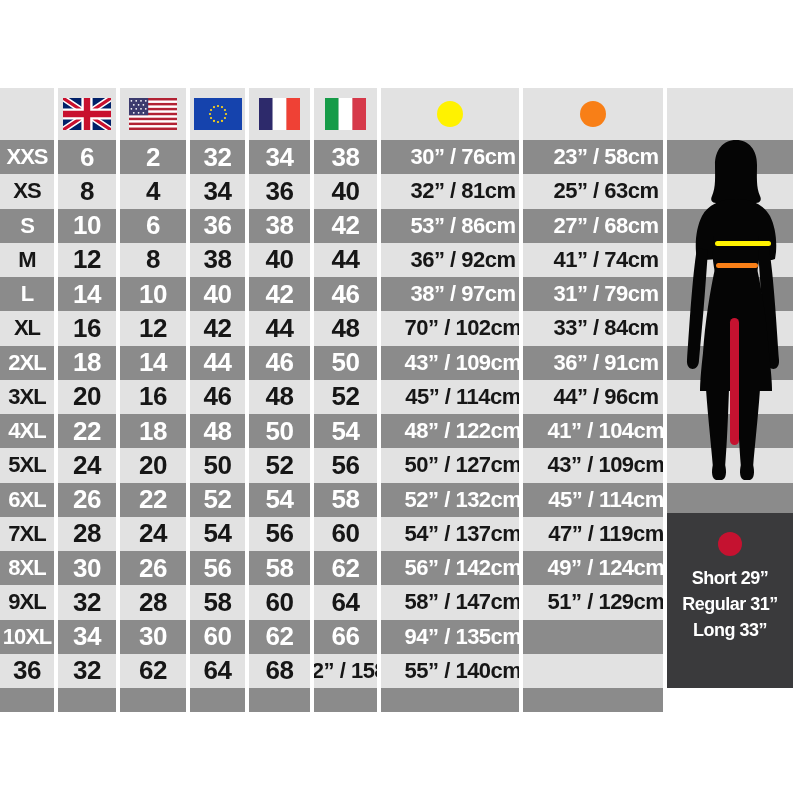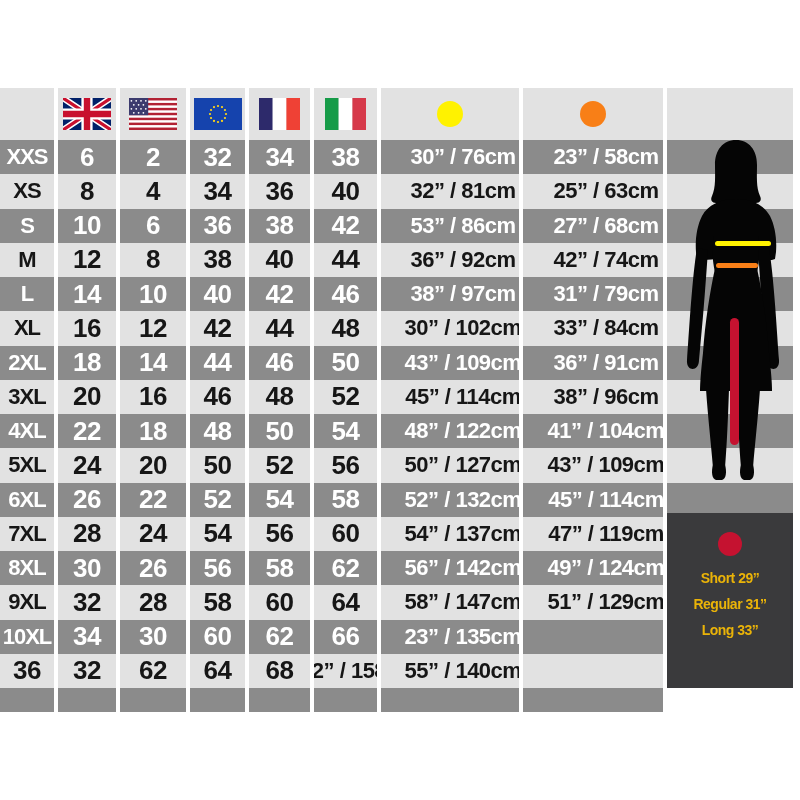--- a/index.html
+++ b/index.html
@@ -20,21 +20,21 @@
   .lbl{font-size:22px;letter-spacing:-1px;}
   .meas{font-size:22px;letter-spacing:-0.5px;white-space:nowrap;padding-left:26px;}
   .dot{width:26px;height:26px;border-radius:50%;display:inline-block;}
   .flag{display:block;}
   .figure{position:absolute;left:670px;top:138px;width:126px;height:345px;}
   .legbox{
     position:absolute;left:667px;top:513px;width:126px;height:175px;
     background:#3a3a3c;display:flex;flex-direction:column;align-items:center;
   }
   .legbox .dot{width:24px;height:24px;margin-top:19px;background:#c51230;}
-  .legline{color:#eab308;font-size:14px;line-height:26px;letter-spacing:-0.5px;white-space:nowrap;}
+  .legline{color:#ffffff;font-size:18px;line-height:26px;letter-spacing:-0.5px;white-space:nowrap;}
   .legline:first-of-type{margin-top:9px;}
 </style>
 </head>
 <body>
 
 <div class="stage">
 
   <div class="tbl" id="grid">
 
     <div class="c hd"></div>
@@ -154,57 +154,57 @@
       <div class="c dk meas">53” / 86cm</div>
       <div class="c dk meas">27” / 68cm</div>
       <div class="c dk"></div>
       <div class="c lt lbl">M</div>
       <div class="c lt num">12</div>
       <div class="c lt num">8</div>
       <div class="c lt num">38</div>
       <div class="c lt num">40</div>
       <div class="c lt num">44</div>
       <div class="c lt meas">36” / 92cm</div>
-      <div class="c lt meas">42” / 74cm</div>
+      <div class="c lt meas">41” / 74cm</div>
       <div class="c lt"></div>
       <div class="c dk lbl">L</div>
       <div class="c dk num">14</div>
       <div class="c dk num">10</div>
       <div class="c dk num">40</div>
       <div class="c dk num">42</div>
       <div class="c dk num">46</div>
       <div class="c dk meas">38” / 97cm</div>
       <div class="c dk meas">31” / 79cm</div>
       <div class="c dk"></div>
       <div class="c lt lbl">XL</div>
       <div class="c lt num">16</div>
       <div class="c lt num">12</div>
       <div class="c lt num">42</div>
       <div class="c lt num">44</div>
       <div class="c lt num">48</div>
-      <div class="c lt meas">30” / 102cm</div>
+      <div class="c lt meas">70” / 102cm</div>
       <div class="c lt meas">33” / 84cm</div>
       <div class="c lt"></div>
       <div class="c dk lbl">2XL</div>
       <div class="c dk num">18</div>
       <div class="c dk num">14</div>
       <div class="c dk num">44</div>
       <div class="c dk num">46</div>
       <div class="c dk num">50</div>
       <div class="c dk meas">43” / 109cm</div>
       <div class="c dk meas">36” / 91cm</div>
       <div class="c dk"></div>
       <div class="c lt lbl">3XL</div>
       <div class="c lt num">20</div>
       <div class="c lt num">16</div>
       <div class="c lt num">46</div>
       <div class="c lt num">48</div>
       <div class="c lt num">52</div>
       <div class="c lt meas">45” / 114cm</div>
-      <div class="c lt meas">38” / 96cm</div>
+      <div class="c lt meas">44” / 96cm</div>
       <div class="c lt"></div>
       <div class="c dk lbl">4XL</div>
       <div class="c dk num">22</div>
       <div class="c dk num">18</div>
       <div class="c dk num">48</div>
       <div class="c dk num">50</div>
       <div class="c dk num">54</div>
       <div class="c dk meas">48” / 122cm</div>
       <div class="c dk meas">41” / 104cm</div>
       <div class="c dk"></div>
@@ -252,21 +252,21 @@
       <div class="c lt num">64</div>
       <div class="c lt meas">58” / 147cm</div>
       <div class="c lt meas">51” / 129cm</div>
       <div class="c lt"></div>
       <div class="c dk lbl">10XL</div>
       <div class="c dk num">34</div>
       <div class="c dk num">30</div>
       <div class="c dk num">60</div>
       <div class="c dk num">62</div>
       <div class="c dk num">66</div>
-      <div class="c dk meas">23” / 135cm</div>
+      <div class="c dk meas">94” / 135cm</div>
       <div class="c dk"></div>
       <div class="c lt lbl">11XL</div>
       <div class="c lt num">36</div>
       <div class="c lt num">32</div>
       <div class="c lt num">62</div>
       <div class="c lt num">64</div>
       <div class="c lt num">68</div>
       <div class="c lt meas">62” / 158cm</div>
       <div class="c lt meas">55” / 140cm</div>
       <div class="c lt"></div>

